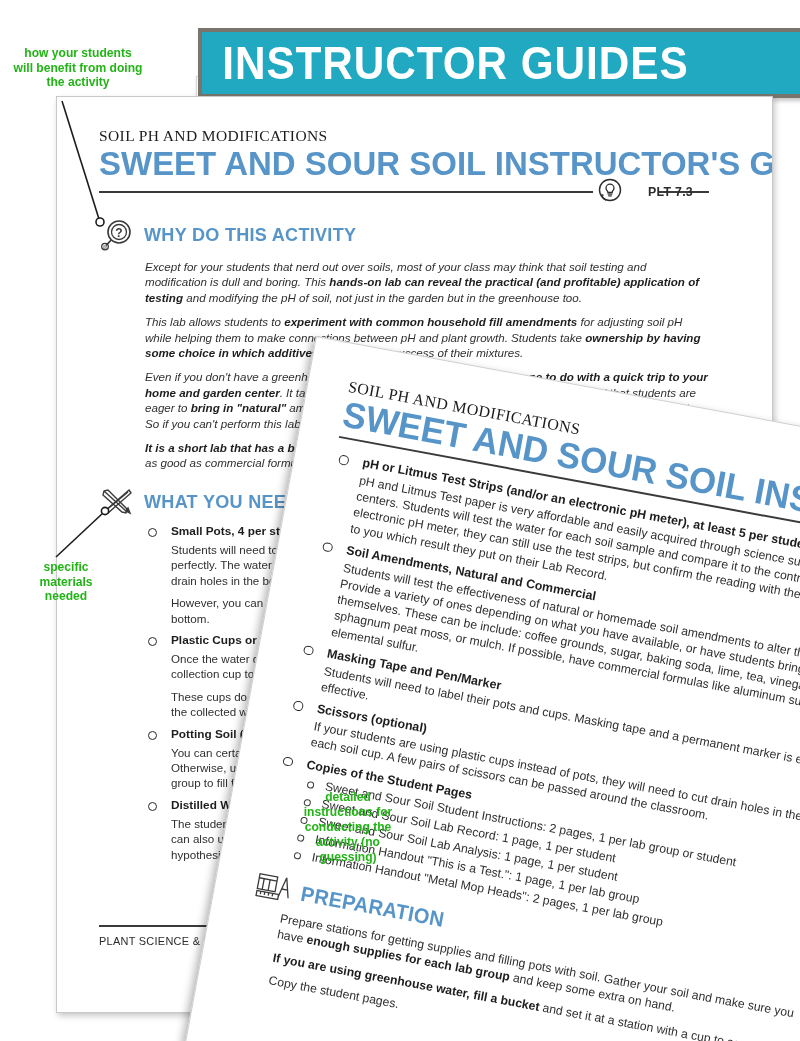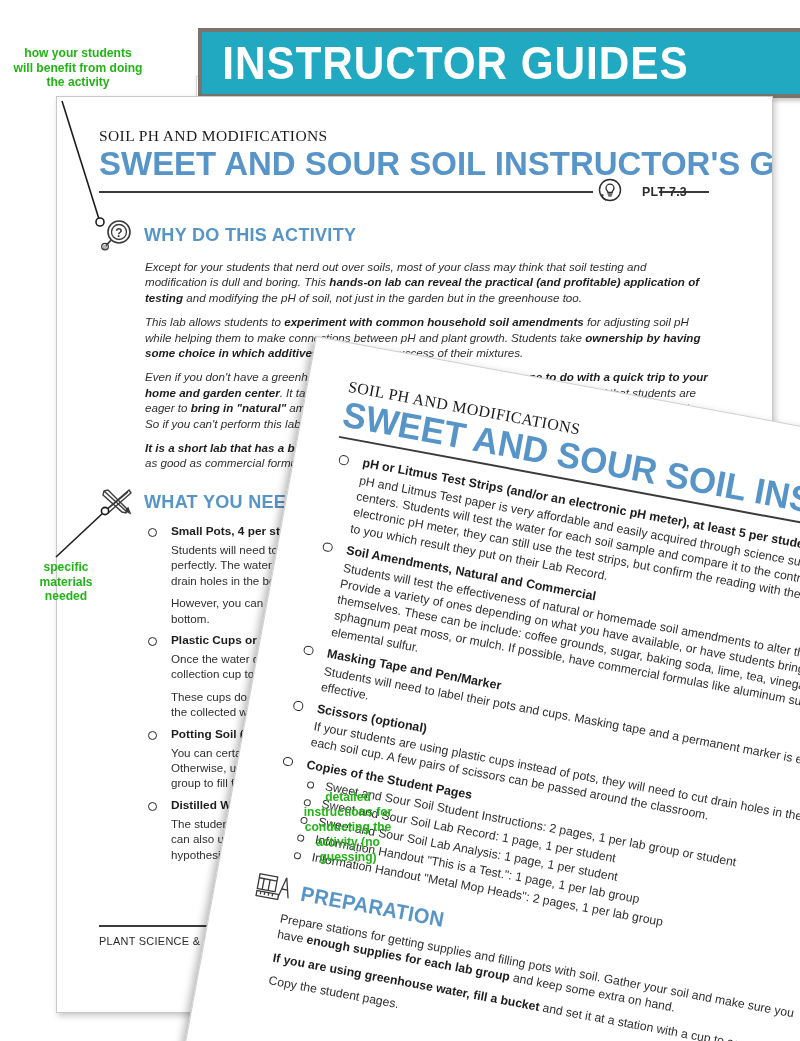--- a/index.html
+++ b/index.html
@@ -49,21 +49,21 @@
   .doc-title{
     font-family:"Liberation Sans Narrow","Liberation Sans",sans-serif;
     font-weight:bold;font-size:34px;line-height:34px;color:#5795c8;
     letter-spacing:0px;white-space:nowrap;transform:scaleX(.97);
     transform-origin:left center;margin:0;
   }
   .title-rule{position:relative;height:20px;margin-top:2px;}
   .title-rule .line-l{position:absolute;left:0;top:9px;width:494px;height:2px;background:#3a3a3a;}
   .title-rule .line-r{position:absolute;left:560px;top:9px;width:50px;height:2px;background:#3a3a3a;}
   .plt-badge{
-    position:absolute;left:496px;top:-6px;display:flex;align-items:center;gap:17px;
+    position:absolute;left:496px;top:-6px;display:flex;align-items:center;gap:23px;
   }
   .plt-code{
     font-family:"Liberation Sans Narrow","Liberation Sans",sans-serif;
     font-weight:bold;font-size:13px;color:#2b2b2b;letter-spacing:.3px;
     transform:scaleX(.95);transform-origin:left center;
   }
 
   .sec{margin-top:16px;position:relative;}
   .sec-head{display:flex;align-items:center;gap:9px;margin-bottom:7px;}
   .sec-title{
@@ -214,21 +214,21 @@
               <text x="20" y="19" font-family="Liberation Sans, sans-serif" font-size="12" font-weight="bold" fill="#3a3a3a" text-anchor="middle">?</text>
               <line x1="12.2" y1="22" x2="7" y2="27.5" stroke="#3a3a3a" stroke-width="1.8"></line>
               <circle cx="6" cy="28.6" r="3.3" fill="none" stroke="#3a3a3a" stroke-width="1.3"></circle>
               <text x="6" y="31" font-family="Liberation Sans, sans-serif" font-size="5" fill="#3a3a3a" text-anchor="middle">@</text>
             </svg>
           </span>
           <span class="sec-title">WHY DO THIS ACTIVITY</span>
         </div>
         <div class="sec-body">
           <p>Except for your students that nerd out over soils, most of your class may think that soil testing and modification is dull and boring. This <b>hands-on lab can reveal the practical (and profitable) application of testing</b> and modifying the pH of soil, not just in the garden but in the greenhouse too.</p>
-          <p>This lab allows students to <b>experiment with common household soil amendments</b> for adjusting soil pH while helping them to make connections between pH and plant growth. Students take <b>ownership by having some choice in which additives</b> to try and the success of their mixtures.</p>
+          <p>This lab allows students to <b>experiment with common household fill amendments</b> for adjusting soil pH while helping them to make connections between pH and plant growth. Students take <b>ownership by having some choice in which additives</b> to try and the success of their mixtures.</p>
           <p>Even if you don't have a greenhouse full of plants, this lab is still <b>an easy one to do with a quick trip to your home and garden center</b>. It takes a little preparation to gather materials but you may find that students are eager to <b>bring in "natural"</b> amendments to contribute to the class supply. It can get a little messy and wet. So if you can't perform this lab indoors, you can set up some lab tables outside.</p>
           <p><b>It is a short lab that has a big impact.</b> The students discovering that "simple homemade solutions" are just as good as commercial formulas will open students eyes to whether they are worth the cost.</p>
         </div>
       </div>
 
       <div class="sec">
         <div class="sec-head">
           <span>
             <svg class="ic" width="36" height="30" viewBox="0 0 36 30">
               <g stroke="#3a3a3a" stroke-width="1.4" fill="none">

